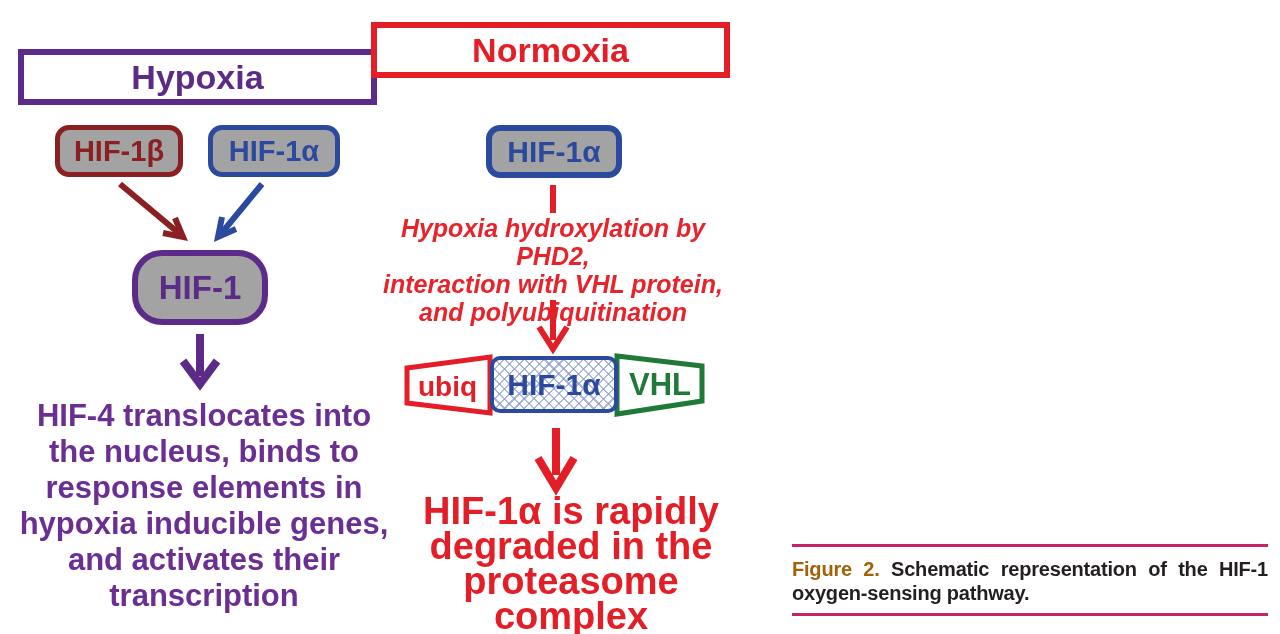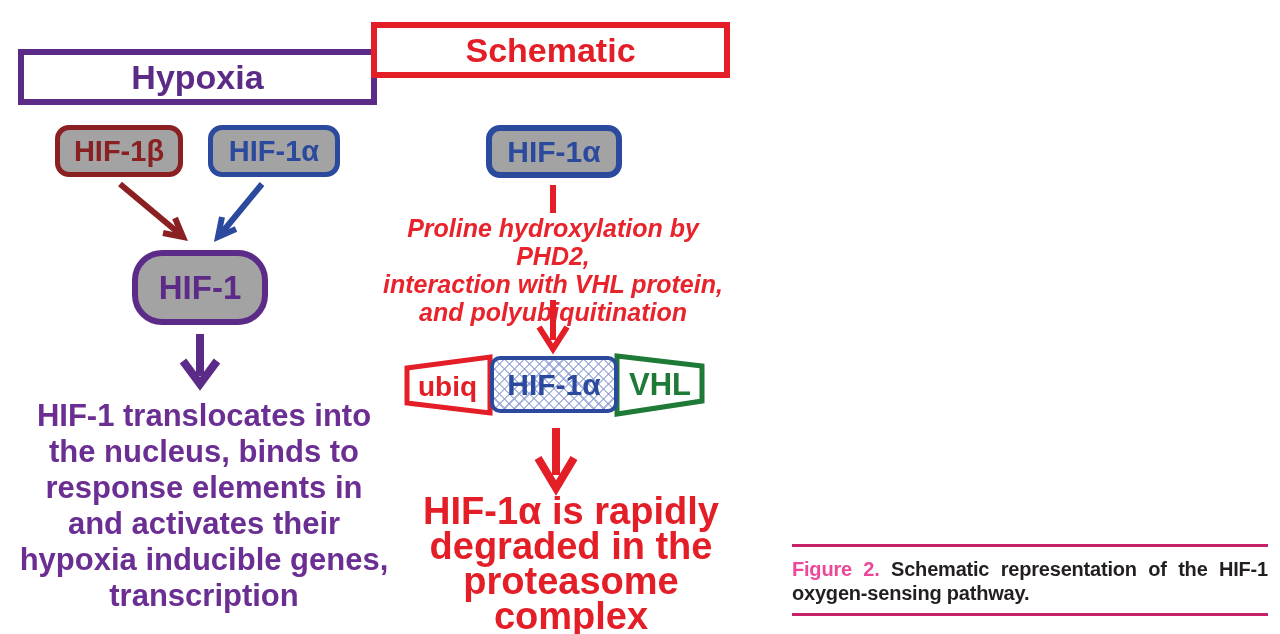--- a/index.html
+++ b/index.html
@@ -46,32 +46,32 @@
   #hypoxia-desc{left:8px;top:398px;width:392px;color:#6b2e92;font-size:31px;line-height:36px;}
   #hydrox-note{left:383px;top:214px;width:340px;color:#e8232b;font-size:25px;line-height:28px;font-style:italic;}
   #degrade-note{left:405px;top:494px;width:332px;color:#e41e27;font-size:38px;line-height:35px;}
 
   
   #caption{left:792px;top:544px;width:476px;}
   .cap-rule{height:3px;background:#c72169;}
   #cap-text{margin:10px 0 8px 0;color:#231f20;font-size:20px;line-height:24px;font-weight:bold;letter-spacing:-0.2px;}
   #cap-line1{text-align:justify;text-align-last:justify;}
   #cap-line2{text-align:left;}
-  .fig-label{color:#ec4899;}
+  .fig-label{color:#a16207;}
 </style>
 </head>
 <body>
 
 <div id="canvas">
 
   <div class="abs flexc hdr-box" id="hdr-hypoxia">
     <span>Hypoxia</span>
   </div>
   <div class="abs flexc hdr-box" id="hdr-normoxia">
-    <span>Schematic</span>
+    <span>Normoxia</span>
   </div>
 
   <svg id="shapes" class="abs" width="1280" height="634" viewBox="0 0 1280 634">
 
     <g stroke="#8b2023" stroke-width="6" fill="none">
       <line x1="120" y1="184" x2="181" y2="235"></line>
       <polyline points="175,218 183,237 163,233"></polyline>
     </g>
 
     <g stroke="#2b4a9d" stroke-width="6" fill="none">
@@ -121,30 +121,30 @@
     <span>ubiq</span>
   </div>
   <div class="abs flexc" id="complex-hif1a">
     <span>HIF-1α</span>
   </div>
   <div class="abs flexc" id="label-vhl">
     <span>VHL</span>
   </div>
 
   <div class="abs txtblock" id="hypoxia-desc">
-    <div>HIF-1 translocates into</div>
+    <div>HIF-4 translocates into</div>
     <div>the nucleus, binds to</div>
     <div>response elements in</div>
+    <div>hypoxia inducible genes,</div>
     <div>and activates their</div>
-    <div>hypoxia inducible genes,</div>
     <div>transcription</div>
   </div>
 
   <div class="abs txtblock" id="hydrox-note">
-    <div>Proline hydroxylation by PHD2,</div>
+    <div>Hypoxia hydroxylation by PHD2,</div>
     <div>interaction with VHL protein,</div>
     <div>and polyubiquitination</div>
   </div>
 
   <div class="abs txtblock" id="degrade-note">
     <div>HIF-1α is rapidly</div>
     <div>degraded in the</div>
     <div>proteasome complex</div>
   </div>
 

